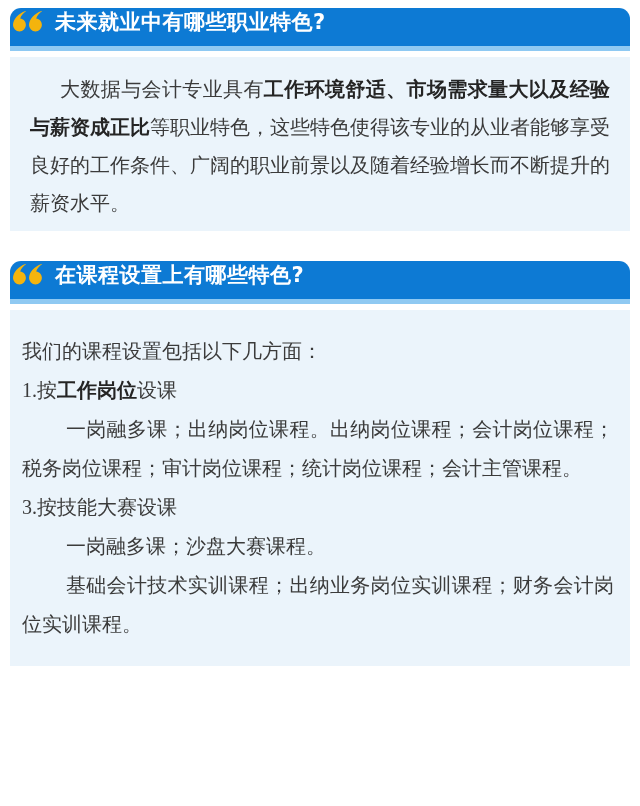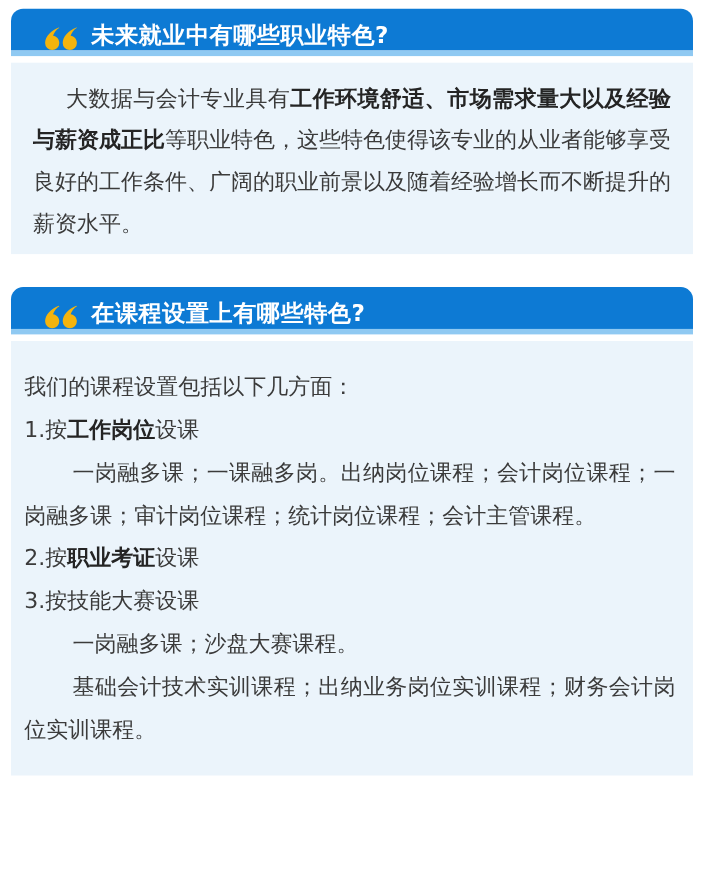--- a/index.html
+++ b/index.html
@@ -19,22 +19,22 @@
     width: 620px;
     margin: 0 auto;
   }
   .card-1 { margin-top: 8px; }
   .card-2 { margin-top: 30px; }
   .card-header {
     height: 38px;
     background: #0d7ad4;
     border-radius: 11px 11px 0 0;
     display: flex;
-    align-items: flex-end;
-    padding-left: 30px;
+    align-items: flex-start;
+    padding-left: 2px;
   }
   .quote-icon {
     width: 31px;
     height: 22px;
     display: inline-block;
     flex: 0 0 auto;
     margin-top: 2px;
   }
   .card-title {
     color: #ffffff;
@@ -59,20 +59,21 @@
     padding: 13px 20px 9px 20px;
     line-height: 38px;
   }
   .card-2 .card-body {
     padding: 22px 16px 22px 12px;
     line-height: 39px;
   }
   .card-body p {
     margin: 0;
     padding: 0;
+    font-family: Liberation Serif, serif;
   }
   .card-1 .card-body p.indent { text-indent: 1.5em; }
   .card-2 .card-body p.indent { text-indent: 2.2em; }
   .run { font-weight: normal; }
   .run.bold { font-weight: bold; color: #242424; }
 </style>
 </head>
 <body>
 
 <div class="page">
@@ -100,21 +101,20 @@
           <path fill="#f4b40d" d="M13.4 0.9 C6.5 3.4 1 9.2 1 15 a6.45 6.45 0 0 0 12.9 0 c0 -3.3 -2.5 -6 -5.7 -6.4 c1 -3 3 -5.7 5.8 -7.3 Z"></path>
           <path fill="#f4b40d" transform="translate(16,0)" d="M13.4 0.9 C6.5 3.4 1 9.2 1 15 a6.45 6.45 0 0 0 12.9 0 c0 -3.3 -2.5 -6 -5.7 -6.4 c1 -3 3 -5.7 5.8 -7.3 Z"></path>
         </svg>
       </span>
       <span class="card-title">在课程设置上有哪些特色?</span>
     </div>
     <div class="header-strip"></div>
     <div class="card-body">
         <p><span class="run">我们的课程设置包括以下几方面：</span></p>
         <p><span class="run">1.按</span><span class="run bold">工作岗位</span><span class="run">设课</span></p>
-        <p class="indent"><span class="run">一岗融多课；一课融多岗。出纳岗位课程；会计岗位课程；一岗融多课；审计岗位课程；统计岗位课程；会计主管课程。</span></p>
-        <p><span class="run">2.按</span><span class="run bold">职业考证</span><span class="run">设课</span></p>
+        <p class="indent"><span class="run">一岗融多课；出纳岗位课程。出纳岗位课程；会计岗位课程；税务岗位课程；审计岗位课程；统计岗位课程；会计主管课程。</span></p>
         <p><span class="run">3.按技能大赛设课</span></p>
         <p class="indent"><span class="run">一岗融多课；沙盘大赛课程。</span></p>
         <p class="indent"><span class="run">基础会计技术实训课程；出纳业务岗位实训课程；财务会计岗位实训课程。</span></p>
       </div>
   </div>
 
 </div>
 
 </body></html>

